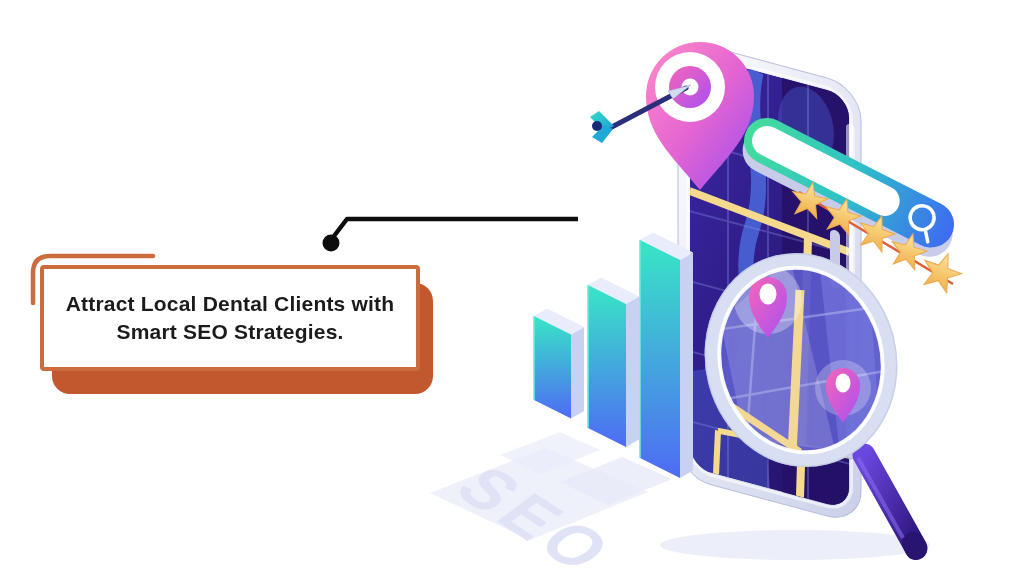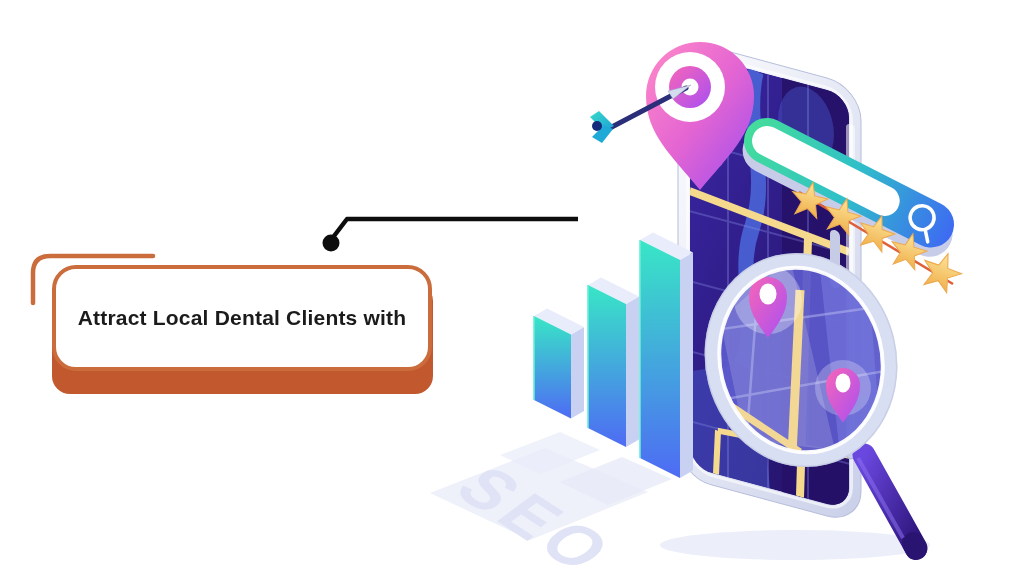--- a/index.html
+++ b/index.html
@@ -5,23 +5,23 @@
   html,body{margin:0;padding:0;}
   body{width:1024px;height:576px;overflow:hidden;background:#ffffff;
        font-family:"Liberation Sans",sans-serif;}
   .stage{position:relative;width:1024px;height:576px;background:#ffffff;}
   .stage > svg{position:absolute;left:0;top:0;z-index:1;}
 
   
   .callout-shadow{position:absolute;left:52px;top:283px;width:381px;height:111px;
       background:#c2582d;border-radius:18px;z-index:2;}
   .callout-box{position:absolute;left:40px;top:265px;width:380px;height:106px;
-      background:#ffffff;border:4px solid #cb6c3d;border-radius:24px;z-index:3;
+      background:#ffffff;border:4px solid #cb6c3d;border-radius:4px;z-index:3;
       display:flex;flex-direction:column;align-items:center;justify-content:center;
-      box-sizing:border-box;margin-left:12px;}
+      box-sizing:border-box;}
   .callout-line{font-size:21px;font-weight:800;color:#1b1b1b;line-height:28px;
       letter-spacing:.2px;text-align:center;white-space:nowrap;}
 </style>
 </head>
 <body>
 
 <div class="stage">
 
   <svg width="1024" height="576" viewBox="0 0 1024 576">
     <defs>
@@ -222,15 +222,16 @@
       <path d="M334,236 L347,219 L578,219" fill="none" stroke="#0d0d0d" stroke-width="4.5" stroke-linejoin="round"></path>
       <circle cx="331" cy="243" r="8.5" fill="#0d0d0d"></circle>
     </g>
 
     <path d="M153,256 L50,256 Q33,256 33,273 L33,303" fill="none" stroke="#cb6c3d" stroke-width="4.5" stroke-linecap="round"></path>
   </svg>
 
   <div class="callout-shadow"></div>
   <div class="callout-box">
     <div class="callout-line">Attract Local Dental Clients with</div>
+    <div class="callout-line">Smart SEO Strategies.</div>
   </div>
 
 </div>
 
 </body></html>

